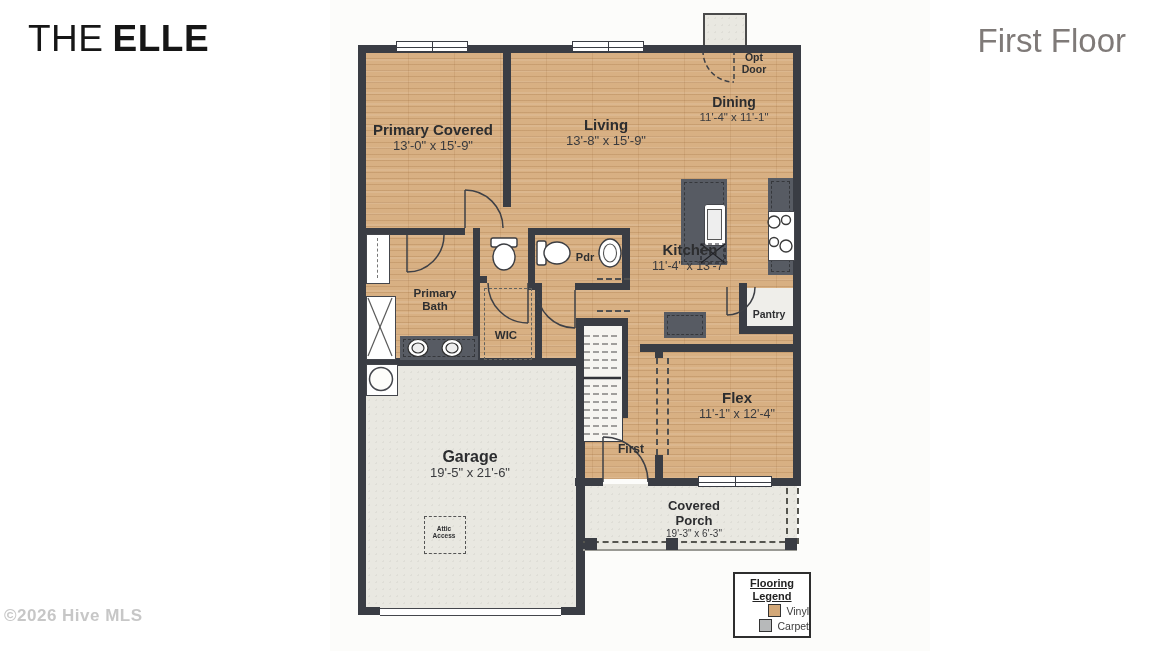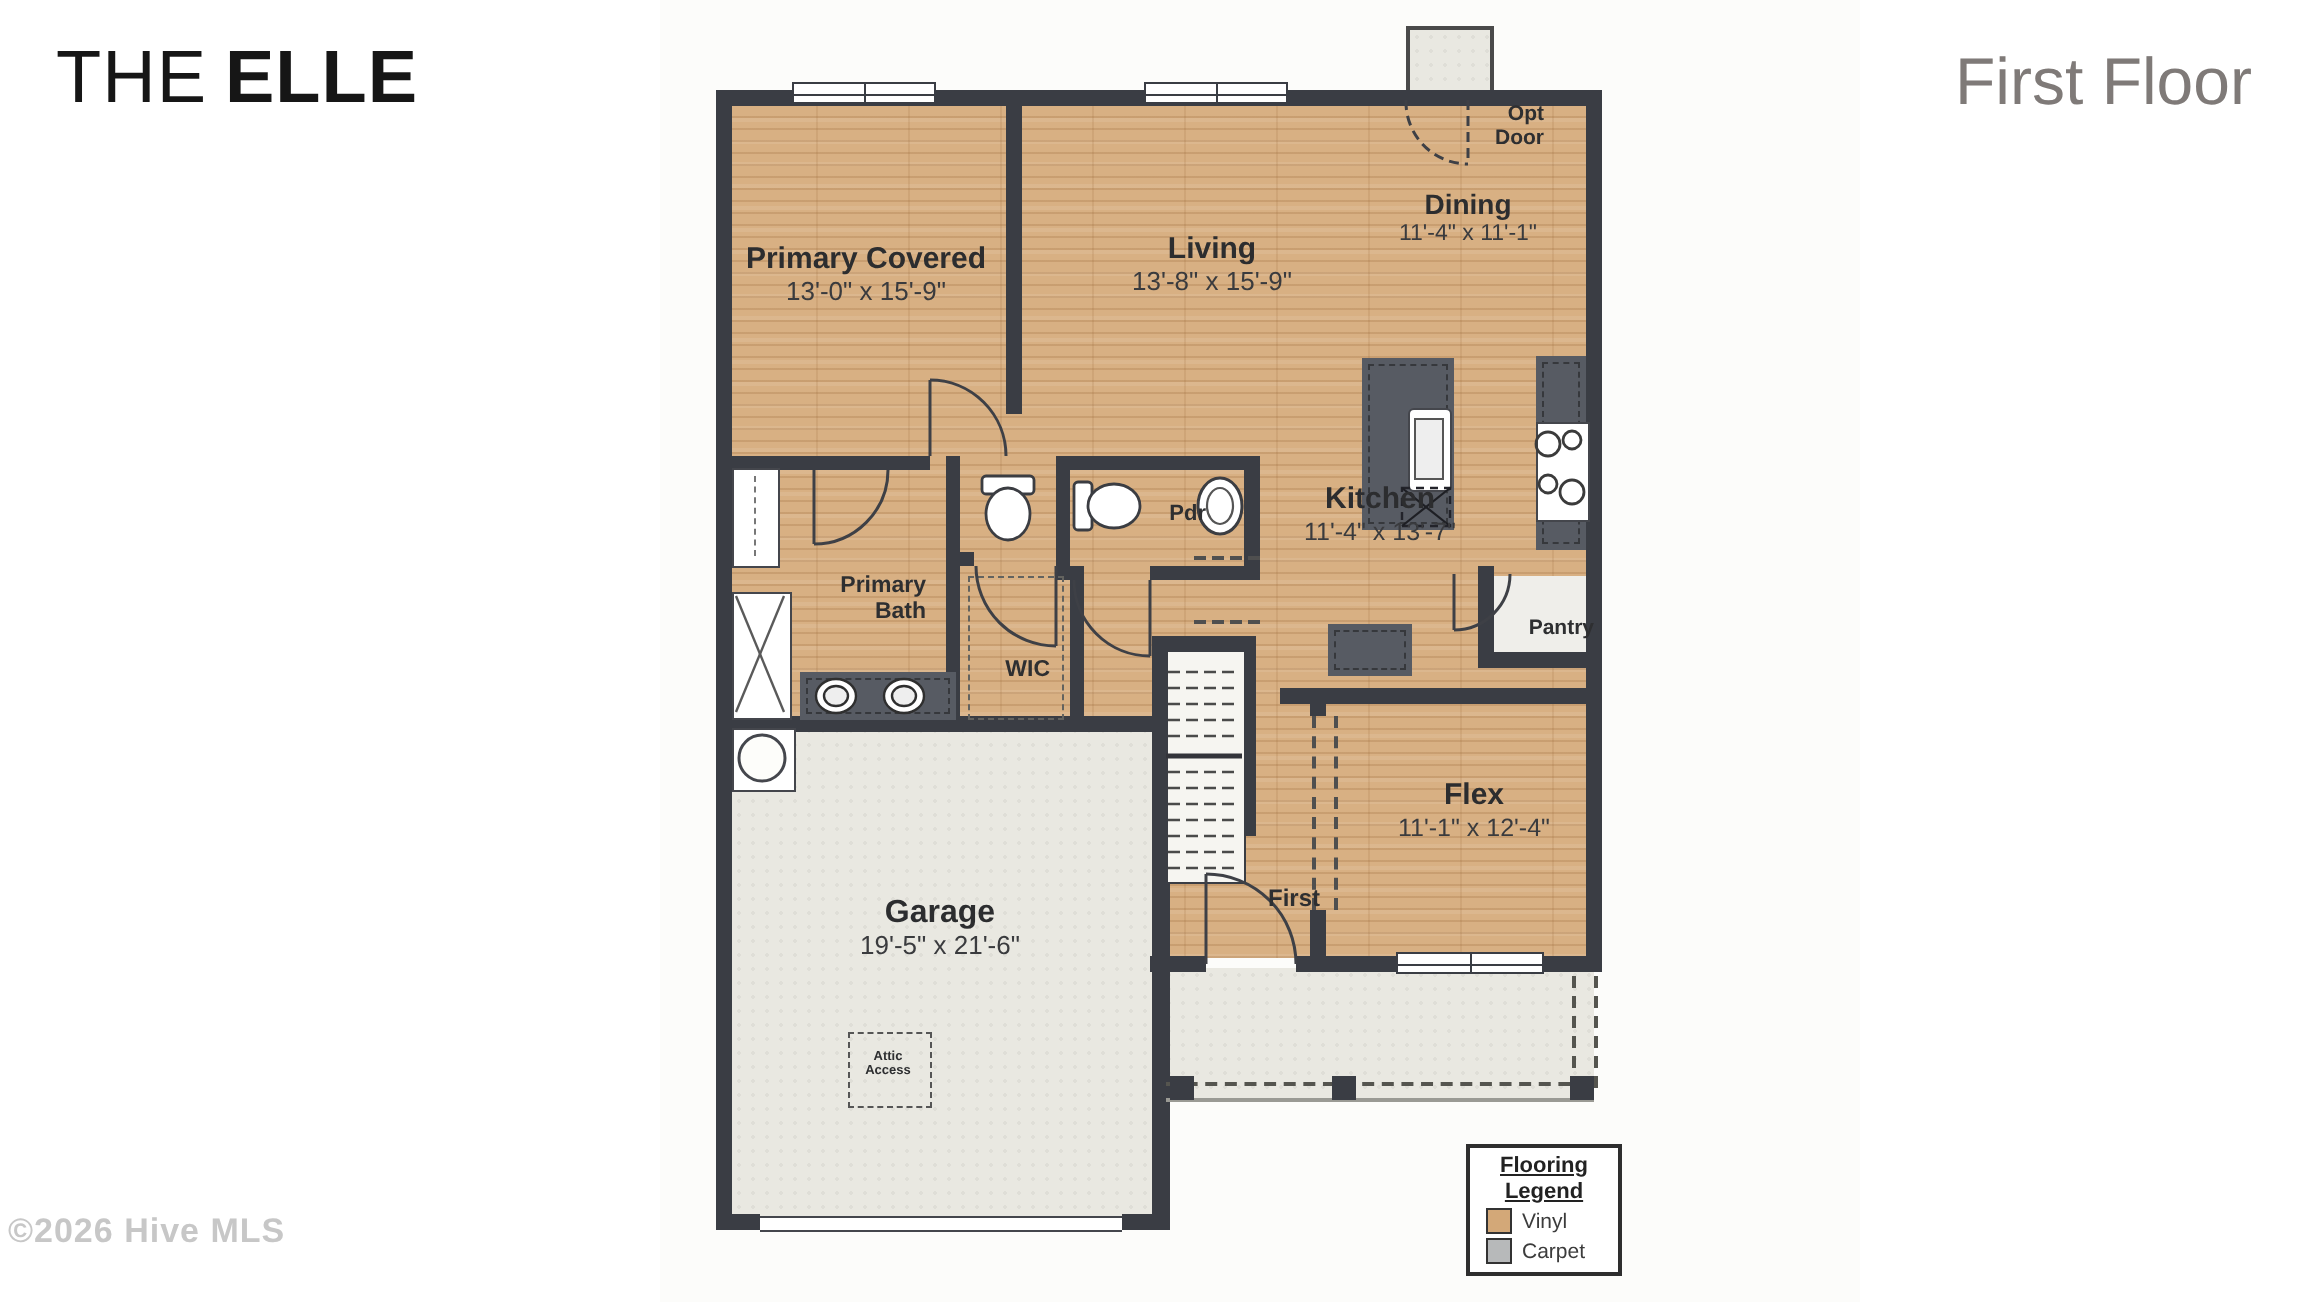--- a/index.html
+++ b/index.html
@@ -24,26 +24,26 @@
   .window{background:#ffffff;border:1px solid #3a3d44;z-index:4;}
   .window:before{content:"";position:absolute;left:0;right:0;top:50%;border-top:1px solid #3a3d44;}
   .window:after{content:"";position:absolute;top:0;bottom:0;left:50%;border-left:1px solid #3a3d44;}
   .whitebox{background:#fff;border:1.2px solid #44464c;z-index:4;}
   .dashbox{border:1.5px dashed #63635f;z-index:4;}
   svg.overlay{left:0;top:0;z-index:5;pointer-events:none;}
   
   .lbl{z-index:6;text-align:center;color:#2e2f31;line-height:1.12;}
   .rname{font-weight:bold;color:#2c2d2f;}
   .rdims{font-weight:400;color:#3a3b3e;}
-  .sm{font-size:11px;font-weight:bold;text-align:right;}
+  .sm{font-size:11px;font-weight:bold;}
   
   .legend{left:733px;top:572px;width:74px;height:62px;background:#fff;border:2px solid #2e2e2e;z-index:6;}
   .legend .ltitle{margin:3px auto 2px;width:62px;text-align:center;font-size:11px;font-weight:bold;
       text-decoration:underline;color:#222;line-height:1.15;}
-  .lrow{display:flex;align-items:center;margin:2px 0 0 8px;}
+  .lrow{display:flex;align-items:center;margin:2px 0 0 8px;justify-content:flex-end;}
   .lswatch{width:11px;height:11px;border:1.3px solid #333;margin-right:5px;}
   .llabel{font-size:10.5px;color:#3c3c3c;}
 </style>
 </head>
 <body>
 
 <div id="canvas">
 
   <div class="abs floorlbl">First Floor</div>
   <div class="abs brand">
@@ -225,20 +225,24 @@
   <div class="abs lbl" style="left:677px;top:390px;width:120px;">
     <div class="rname" style="font-size:15px;">Flex</div>
     <div class="rdims" style="font-size:12.5px;">11'-1" x 12'-4"</div>
   </div>
   <div class="abs lbl sm" style="left:602px;top:443px;width:58px;font-size:12px;">First</div>
   <div class="abs lbl" style="left:370px;top:448px;width:200px;">
     <div class="rname" style="font-size:16px;">Garage</div>
     <div class="rdims" style="font-size:13px;">19'-5" x 21'-6"</div>
   </div>
   <div class="abs lbl" style="left:426px;top:525px;width:36px;font-size:6.5px;font-weight:bold;">Attic Access</div>
+  <div class="abs lbl" style="left:652px;top:499px;width:84px;">
+    <div class="rname" style="font-size:13px;width:70px;margin:0 auto;">Covered Porch</div>
+    <div class="rdims" style="font-size:10px;">19'-3" x 6'-3"</div>
+  </div>
 
   <div class="abs legend">
     <div class="ltitle">Flooring Legend</div>
     <div class="lrow">
       <span class="lswatch" style="background-color: rgb(211, 168, 120);"></span>
       <span class="llabel">Vinyl</span>
     </div>
     <div class="lrow">
       <span class="lswatch" style="background-color: rgb(183, 185, 186);"></span>
       <span class="llabel">Carpet</span>

